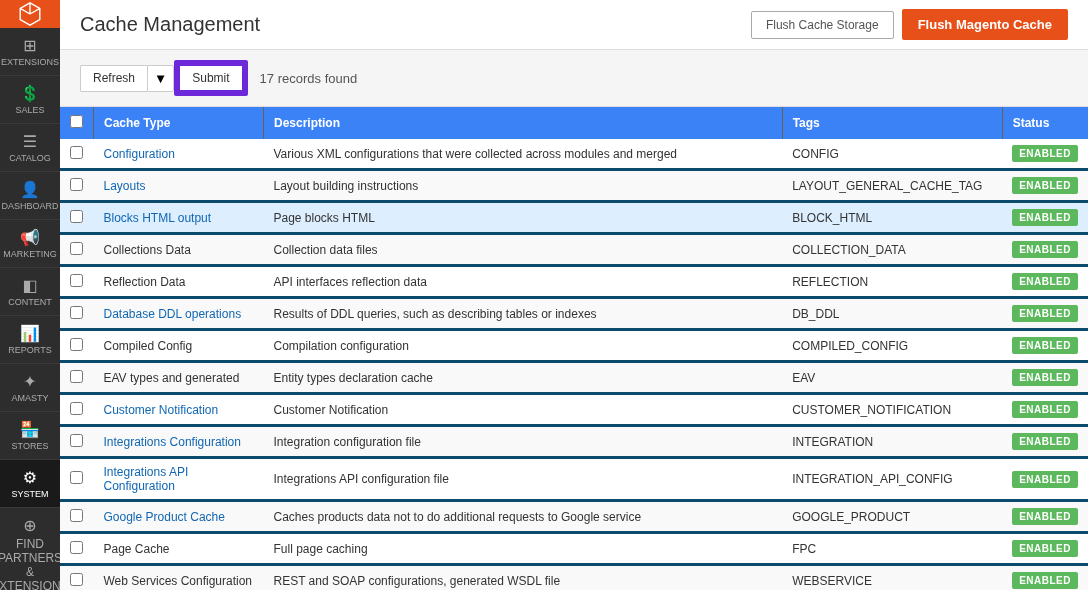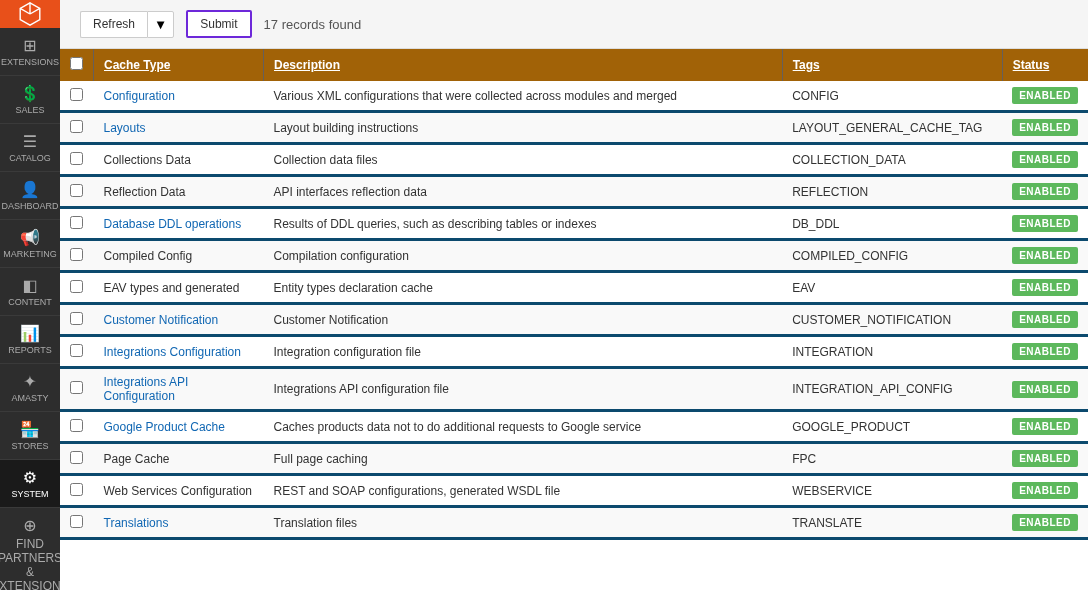--- a/index.html
+++ b/index.html
@@ -84,21 +84,21 @@
       font-weight: 600;
       border-radius: 2px;
     }
 
     
     .toolbar {
       background: #f5f5f5;
       padding: 10px 20px;
       display: flex;
       align-items: center;
-      gap: 12px;
+      gap: 0;
       border-bottom: 1px solid #ddd;
       flex-shrink: 0;
     }
     .btn-group { display: flex; }
     .btn-refresh {
       background: #fff;
       border: 1px solid #ccc;
       padding: 5px 12px;
       cursor: pointer;
       font-size: 12px;
@@ -108,43 +108,42 @@
     }
     .btn-dropdown {
       background: #fff;
       border: 1px solid #ccc;
       padding: 5px 6px;
       cursor: pointer;
       border-radius: 0 2px 2px 0;
     }
     .btn-submit {
       background: #fff;
-      border: 2px solid #6d28d9;
+      border: 6px solid #6d28d9;
       padding: 5px 12px;
       cursor: pointer;
       font-size: 12px;
       border-radius: 2px;
       color: #333;
     }
-    .records-count { color: #555; font-size: 13px; margin-left: 0; }
+    .records-count { color: #555; font-size: 13px; margin-left: 12px; }
 
     
     .table-container {
       flex: 1;
       overflow-y: auto;
       background: #fff;
     }
     table {
       width: 100%;
       border-collapse: collapse;
     }
     thead tr {
-      background: #a16207;
+      background: #3b82f6;
       color: #fff;
-      text-decoration: underline;
     }
     thead th {
       padding: 8px 10px;
       text-align: left;
       font-weight: 600;
       font-size: 12px;
       border-right: 1px solid #665f5a;
     }
     thead th:last-child { border-right: none; }
     thead th.check-col { width: 30px; }
@@ -235,20 +234,27 @@
     <span>SYSTEM</span>
   </div>
   <div class="sidebar-item">
     <span class="icon">⊕</span>
     <span style="font-size:12px;">FIND PARTNERS<br>&amp; EXTENSIONS</span>
   </div>
 </nav>
 
 <div class="main-content">
 
+  <div class="top-header">
+    <h1 class="page-title">Cache Management</h1>
+    <div class="header-actions">
+      <button class="btn-flush-cache">Flush Cache Storage</button>
+      <button class="btn-flush-magento">Flush Magento Cache</button>
+    </div>
+  </div>
 
   <div class="toolbar">
     <div class="btn-group">
       <button class="btn-refresh">Refresh</button>
       <button class="btn-dropdown">
         <span>▼</span>
       </button>
     </div>
     <button class="btn-submit">Submit</button>
     <span class="records-count">17 records found</span>
@@ -283,20 +289,27 @@
             <td>CONFIG</td>
             <td><span class="status-badge">ENABLED</span></td>
           </tr>
           <tr>
             <td class="check-col"><input type="checkbox" style=""></td>
             <td><a href="#" class="cache-type-link">Layouts</a></td>
             <td>Layout building instructions</td>
             <td>LAYOUT_GENERAL_CACHE_TAG</td>
             <td><span class="status-badge">ENABLED</span></td>
           </tr>
+          <tr class="row-highlighted">
+            <td class="check-col"><input type="checkbox" style=""></td>
+            <td><a href="#" class="cache-type-link">Blocks HTML output</a></td>
+            <td>Page blocks HTML</td>
+            <td>BLOCK_HTML</td>
+            <td><span class="status-badge">ENABLED</span></td>
+          </tr>
           <tr>
             <td class="check-col"><input type="checkbox" style=""></td>
             <td>Collections Data</td>
             <td>Collection data files</td>
             <td>COLLECTION_DATA</td>
             <td><span class="status-badge">ENABLED</span></td>
           </tr>
           <tr>
             <td class="check-col"><input type="checkbox" style=""></td>
             <td>Reflection Data</td>

